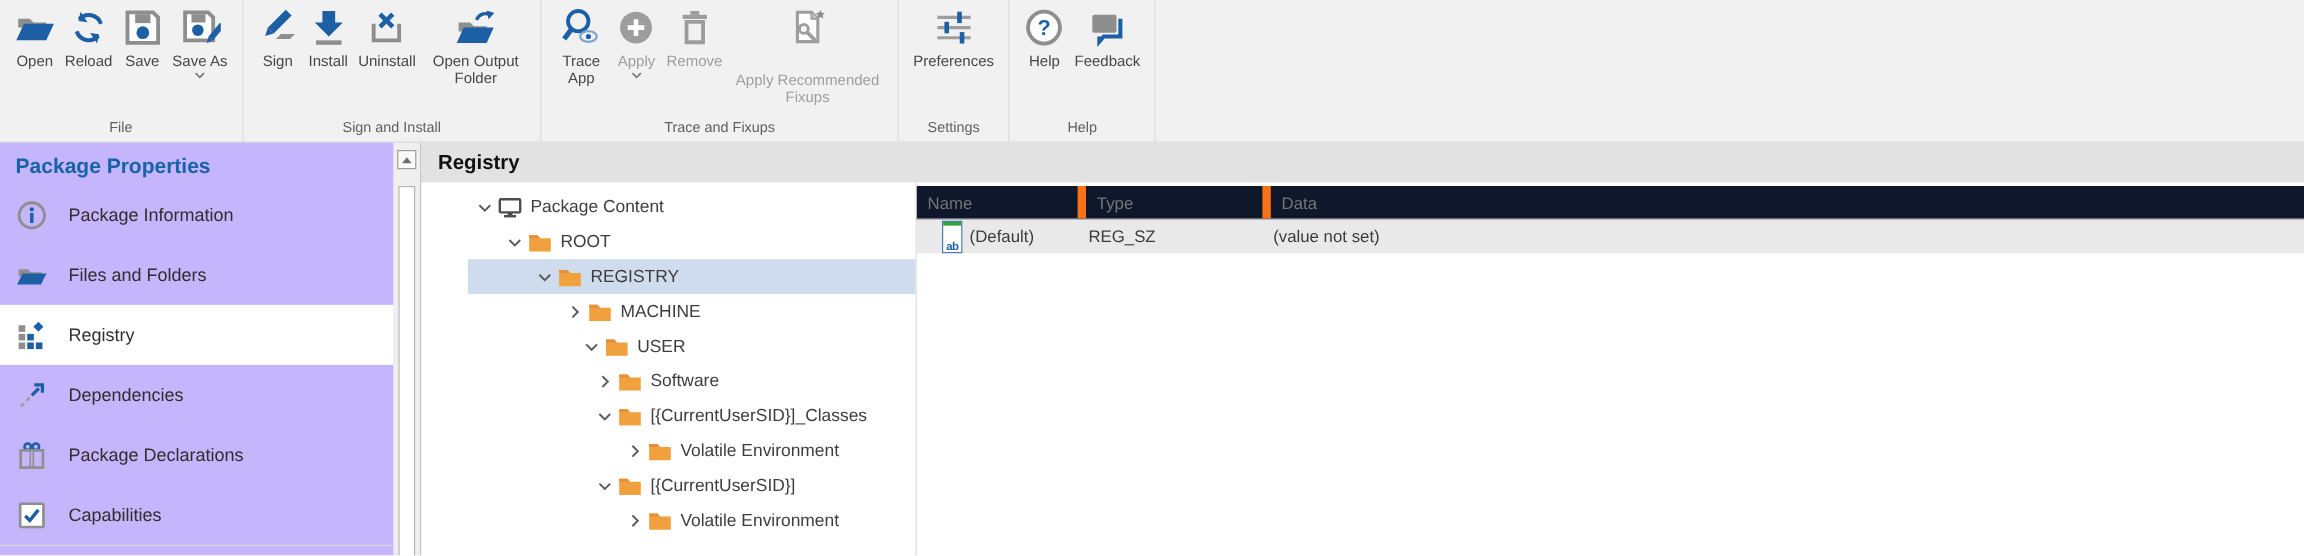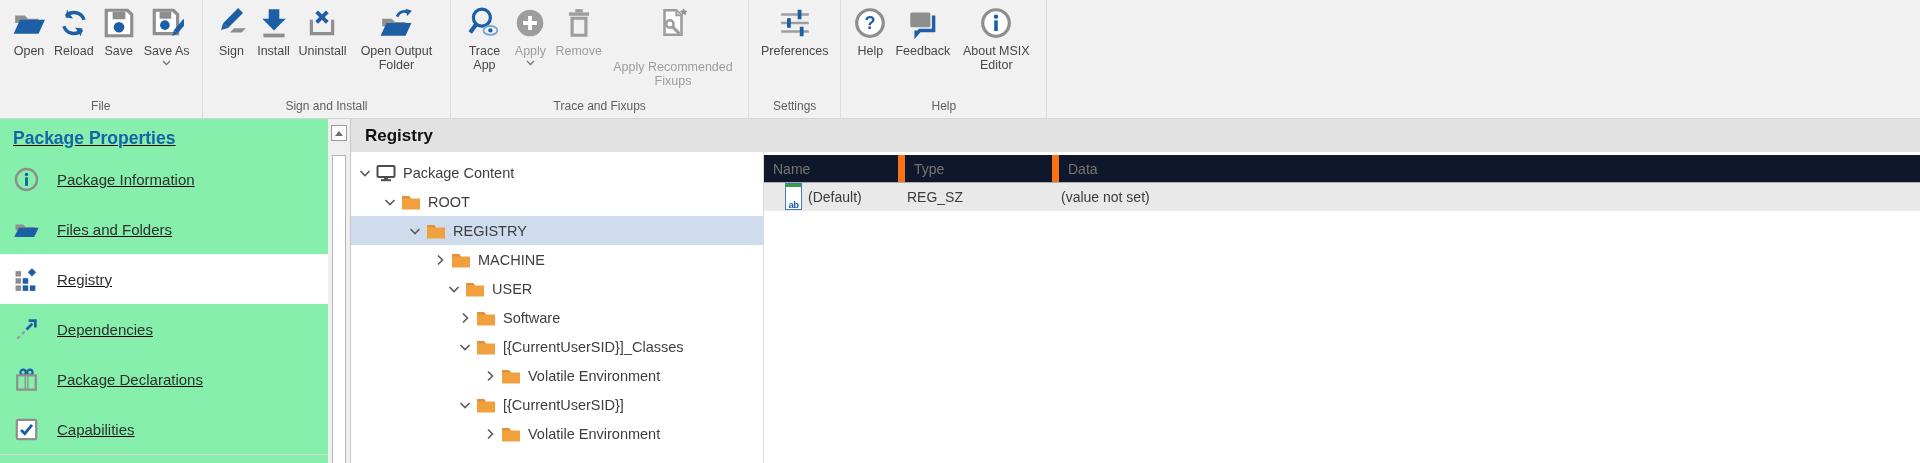--- a/index.html
+++ b/index.html
@@ -23,21 +23,21 @@
   .rb-label{font-size:12.5px;color:#474747;text-align:center;line-height:1.15;white-space:nowrap;}
   .rb-label.wrap{white-space:normal;}
   .ribbon-btn.disabled .rb-label{color:#9e9e9e;}
   .rb-caret{margin-top:2px;line-height:0;}
   .rg-label{text-align:center;font-size:12px;color:#5f5f5f;padding:3px 6px 4px 6px;white-space:nowrap;}
 
   
   .content{flex:1;display:flex;min-height:0;}
 
   
-  .sidebar{width:328px;flex:none;background:#86efac;box-sizing:border-box;text-decoration:underline;}
+  .sidebar{width:328px;flex:none;background:#c4b5fd;box-sizing:border-box;}
   .sidebar-title{color:#1563a8;font-weight:bold;font-size:17.5px;padding:9px 0 5px 13px;}
   .side-items{border-bottom:1px solid #dadada;}
   .side-item{height:50px;display:flex;align-items:center;padding-left:13px;cursor:default;}
   .side-item.selected{background:#ffffff;}
   .si-icon{width:27px;height:27px;margin-right:17px;flex:none;}
   .si-icon svg{width:100%;height:100%;display:block;}
   .si-label{font-size:15px;color:#2f2f2f;}
 
   
   .scroll-strip{width:23px;flex:none;background:#efefef;border-right:1px solid #c6c6c6;position:relative;box-sizing:border-box;}
@@ -45,21 +45,21 @@
   .up-tri{width:0;height:0;border-left:4px solid transparent;border-right:4px solid transparent;border-bottom:5px solid #6d6d6d;}
   .scroll-thumb{position:absolute;top:36px;bottom:0;left:4px;width:14px;background:#ffffff;border:1px solid #b5b5b5;border-bottom:none;box-sizing:border-box;}
 
   
   .main{flex:1;display:flex;flex-direction:column;min-width:0;background:#fff;}
   .main-titlebar{height:33px;flex:none;background:#e2e2e2;display:flex;align-items:center;padding-left:14px;font-size:17px;font-weight:bold;color:#101010;}
   .main-body{flex:1;display:flex;min-height:0;}
 
   
   .tree-panel{width:413px;flex:none;border-right:1px solid #dcdcdc;padding-top:6px;box-sizing:border-box;overflow:hidden;}
-  .tree-row{height:29px;display:flex;align-items:center;cursor:default;}
+  .tree-row{height:29px;display:flex;align-items:center;cursor:default;margin-left:39px;}
   .tree-row.selected{background:#cfdced;}
   .tr-chevron{width:16px;height:16px;margin-right:3px;flex:none;}
   .tr-chevron svg{width:100%;height:100%;display:block;}
   .tr-icon{width:20px;height:18px;margin-right:7px;flex:none;}
   .tr-icon svg{width:100%;height:100%;display:block;}
   .tr-label{font-size:14.5px;color:#3d3d3d;white-space:nowrap;}
 
   
   .table-panel{flex:1;display:flex;flex-direction:column;padding-top:3px;min-width:0;}
   .table-header{height:27px;flex:none;display:flex;background:#0f172a;border-bottom:1px solid #ababab;align-items:stretch;}
@@ -259,30 +259,20 @@
           </div>
           <div class="ribbon-btn">
             <span class="rb-icon">
               <svg viewBox="0 0 32 32">
                 <rect x="4" y="6" width="19" height="14" rx="1.5" fill="#8e8e8e"></rect>
                 <path d="M26 9v14H13l-3.5 4V23" stroke="#1c5fa5" stroke-width="3.2" fill="none"></path>
               </svg>
             </span>
             <span class="rb-label">Feedback</span>
           </div>
-          <div class="ribbon-btn">
-            <span class="rb-icon">
-              <svg viewBox="0 0 32 32">
-                <circle cx="16" cy="16" r="12.5" fill="#fff" stroke="#8e8e8e" stroke-width="3"></circle>
-                <circle cx="16" cy="10" r="2.1" fill="#1c5fa5"></circle>
-                <rect x="14.3" y="13.5" width="3.4" height="10" fill="#1c5fa5"></rect>
-              </svg>
-            </span>
-            <span class="rb-label wrap" style="width: 76px;">About MSIX Editor</span>
-          </div>
         </div>
         <div class="rg-label">Help</div>
       </div>
     </div>
   <div class="content">
     <div class="sidebar">
       <div class="sidebar-title">Package Properties</div>
       <div class="side-items" id="side-items">
           <div class="side-item">
             <span class="si-icon">

